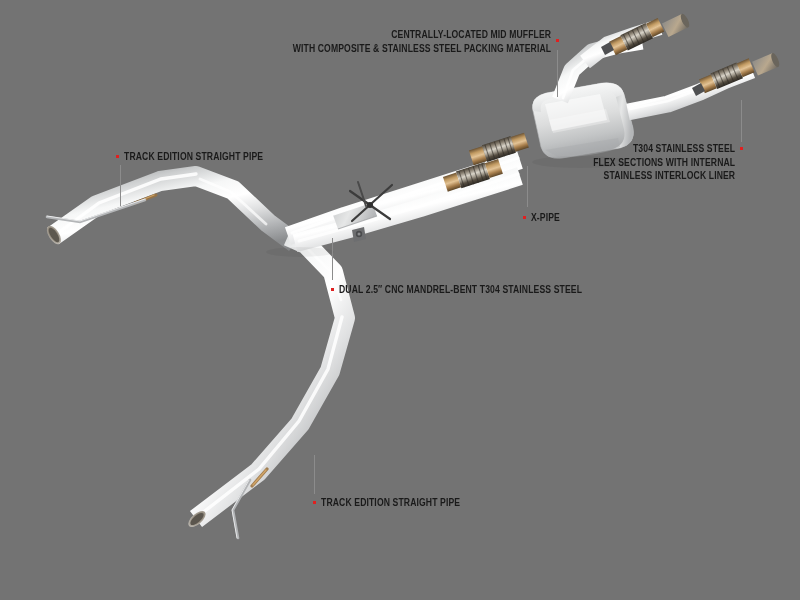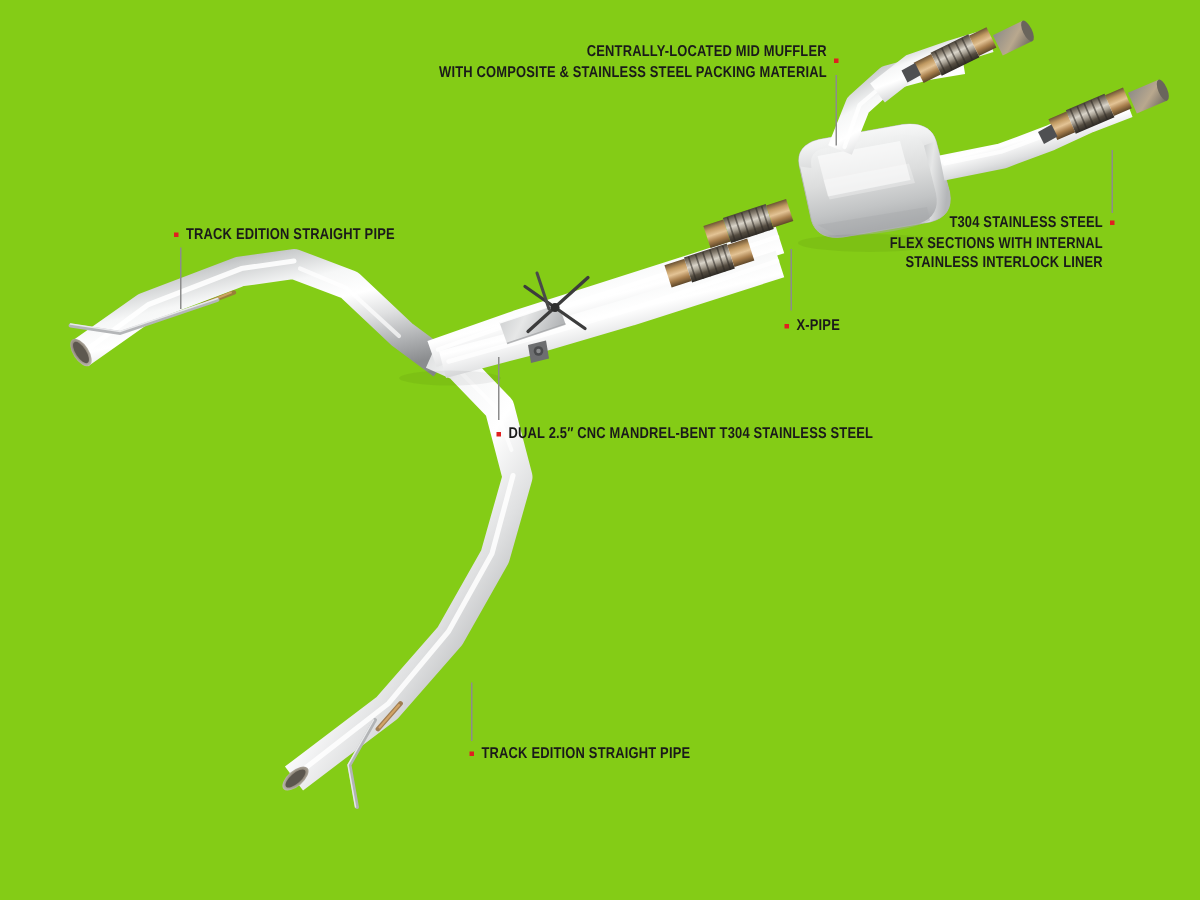--- a/index.html
+++ b/index.html
@@ -4,21 +4,21 @@
 <style>
   html, body {
     margin: 0;
     padding: 0;
     background: #ffffff;
   }
   #stage {
     position: relative;
     width: 800px;
     height: 600px;
-    background: #84cc16;
+    background: #737373;
     overflow: hidden;
     font-family: "Liberation Sans", sans-serif;
   }
   #diagram-svg {
     position: absolute;
     left: 0;
     top: 0;
     width: 800px;
     height: 600px;
   }

